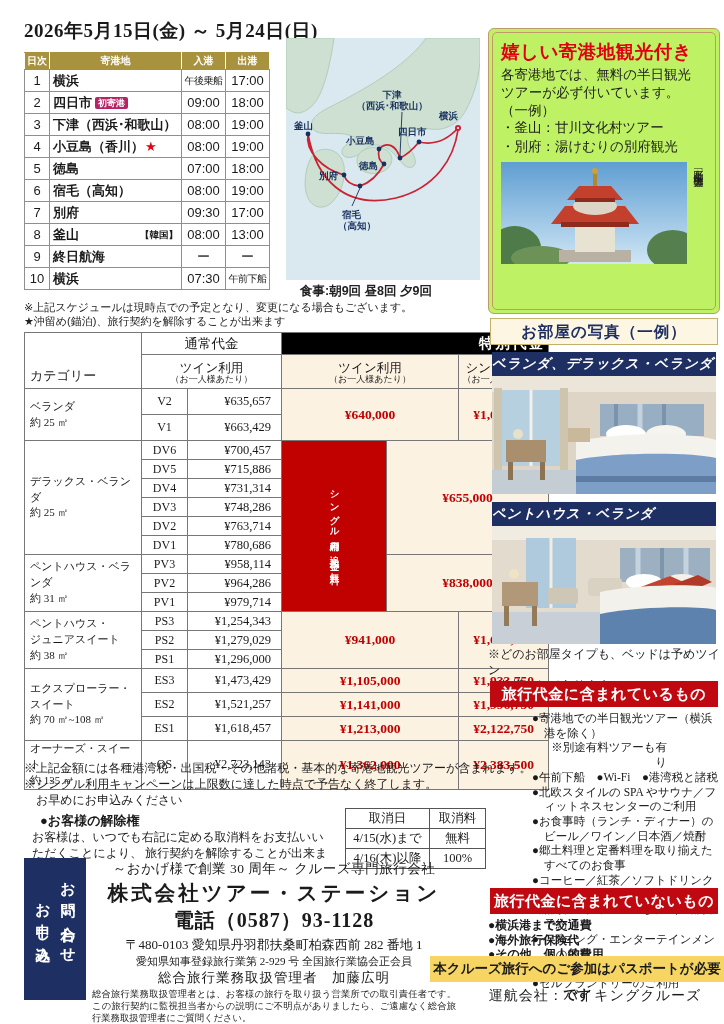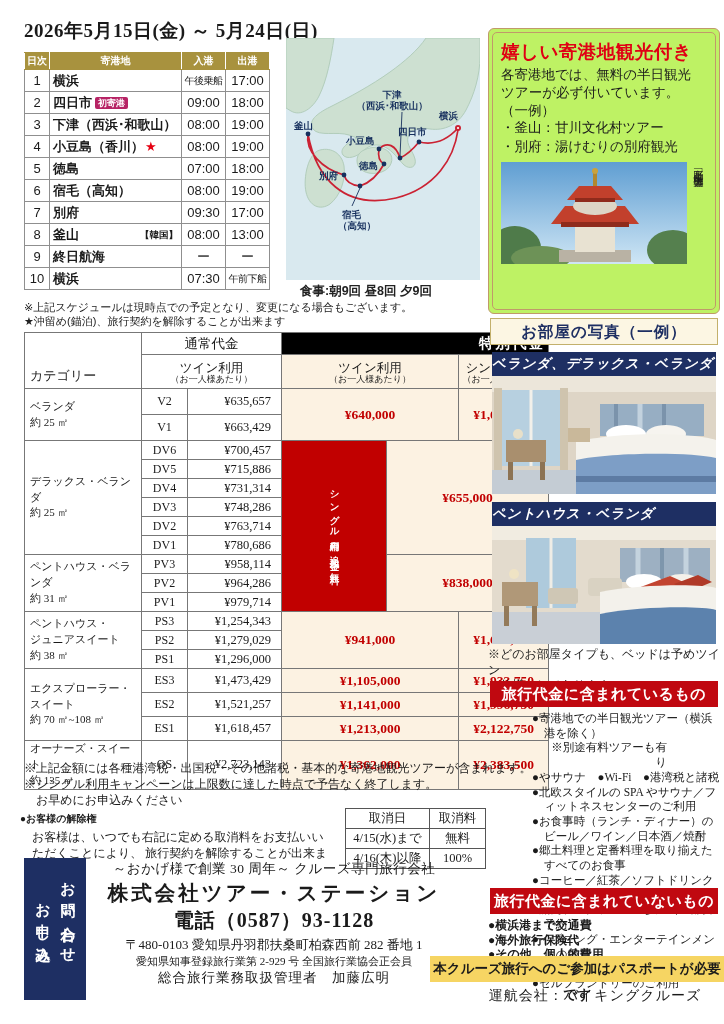--- a/index.html
+++ b/index.html
@@ -54,21 +54,21 @@
   .prices .code { text-align:center; font-size:12px; width:46px; }
   .prices .np { text-align:right; font-size:12.5px; padding-right:10px; }
   .prices .sp { background:#fcf2e2; color:#c10000; font-weight:bold; text-align:center; font-size:13.5px; }
   .prices .strip { background:#c10000; color:#fff; writing-mode:vertical-rl; font-size:9.5px; width:24px; text-align:center; letter-spacing:1.5px; padding:4px 0; font-weight:bold; }
   .prices tr.g1 td { height:26px; } .prices tr.gm td { height:19px; }
   .prices tr.ge td { height:24px; } .prices tr.go td { height:34px; }
   .prices tr.gsep td { border-top:1.6px solid #333; }
   .price-notes { left:24px; top:760px; font-size:12px; line-height:1.35; }
 
   
-  .cancel-title { left:20px; top:812px; font-size:10px; font-weight:bold; }
+  .cancel-title { left:40px; top:812px; font-size:13px; font-weight:bold; }
   .cancel-body { left:32px; top:829px; width:300px; font-size:12px; line-height:1.35; }
   .cancel-table { left:345px; top:808px; border-collapse:collapse; }
   .cancel-table td { border:1px solid #555; text-align:center; font-size:12.5px; height:20px; }
   .cancel-table .cd { width:84px; } .cancel-table .cf { width:56px; }
 
   
   .contact-box { left:24px; top:858px; width:62px; height:142px; background:#1e2f63; }
   .contact-box span { position:absolute; writing-mode:vertical-rl; color:#fff; font-size:15px; font-weight:bold; letter-spacing:3px; }
   .contact-box .v1 { right:9px; top:13px; }
   .contact-box .v2 { left:9px; top:34px; }
@@ -406,20 +406,21 @@
   <span class="v1">お問い合わせ</span>
   <span class="v2">お申し込み</span>
 </div>
 <div class="abs company">
   <div class="co-tag">～おかげ様で創業 30 周年～ クルーズ専門旅行会社</div>
   <div class="co-name">株式会社ツアー・ステーション</div>
   <div class="co-phone">電話（0587）93-1128</div>
   <div class="co-addr">〒480-0103 愛知県丹羽郡扶桑町柏森西前 282 番地 1</div>
   <div class="co-lic">愛知県知事登録旅行業第 2-929 号 全国旅行業協会正会員</div>
   <div class="co-mgr">総合旅行業務取扱管理者　加藤広明</div>
+  <div class="co-fine">総合旅行業務取扱管理者とは、お客様の旅行を取り扱う営業所での取引責任者です。この旅行契約に監視担当者からの説明にご不明点がありましたら、ご遠慮なく総合旅行業務取扱管理者にご質問ください。</div>
 </div>
 
 <div class="abs rooms-header">お部屋の写真（一例）</div>
 
 <div class="abs photo-card" style="top:352px">
   <div class="photo-label">ベランダ、デラックス・ベランダ</div>
   <svg width="224" height="118" viewBox="0 0 224 118">
     <rect width="224" height="118" fill="#ded5c6"></rect>
     <rect y="0" width="224" height="16" fill="#ece6da"></rect>
     <rect x="8" y="14" width="62" height="76" fill="#b7d0e0"></rect>
@@ -471,21 +472,21 @@
   </svg>
 </div>
 
 <div class="abs rooms-note pre">※どのお部屋タイプも、ベッドは予めツイン
 　仕様にしてあります。</div>
 
 <div class="abs sec-header" style="left:490px; top:681px;">旅行代金に含まれているもの</div>
 <div class="abs inc-list">
   <div>●寄港地での半日観光ツアー（横浜港を除く）</div>
   <div class="subnote">※別途有料ツアーも有り</div>
-  <div>●やサウナ　●Wi-Fi　●港湾税と諸税</div>
+  <div>●午前下船　●Wi-Fi　●港湾税と諸税</div>
   <div>●北欧スタイルの SPA やサウナ／フィットネスセンターのご利用</div>
   <div>●お食事時（ランチ・ディナー）のビール／ワイン／日本酒／焼酎</div>
   <div>●郷土料理と定番料理を取り揃えたすべてのお食事</div>
   <div>●コーヒー／紅茶／ソフトドリンク／飲料水</div>
   <div>●船内プログラムへの参加（一部要予約）</div>
   <div>●イブニング・エンターテインメントの鑑賞</div>
   <div>●24 時間対応のルームサービス</div>
   <div>●セルフランドリーのご利用</div>
 </div>
 

